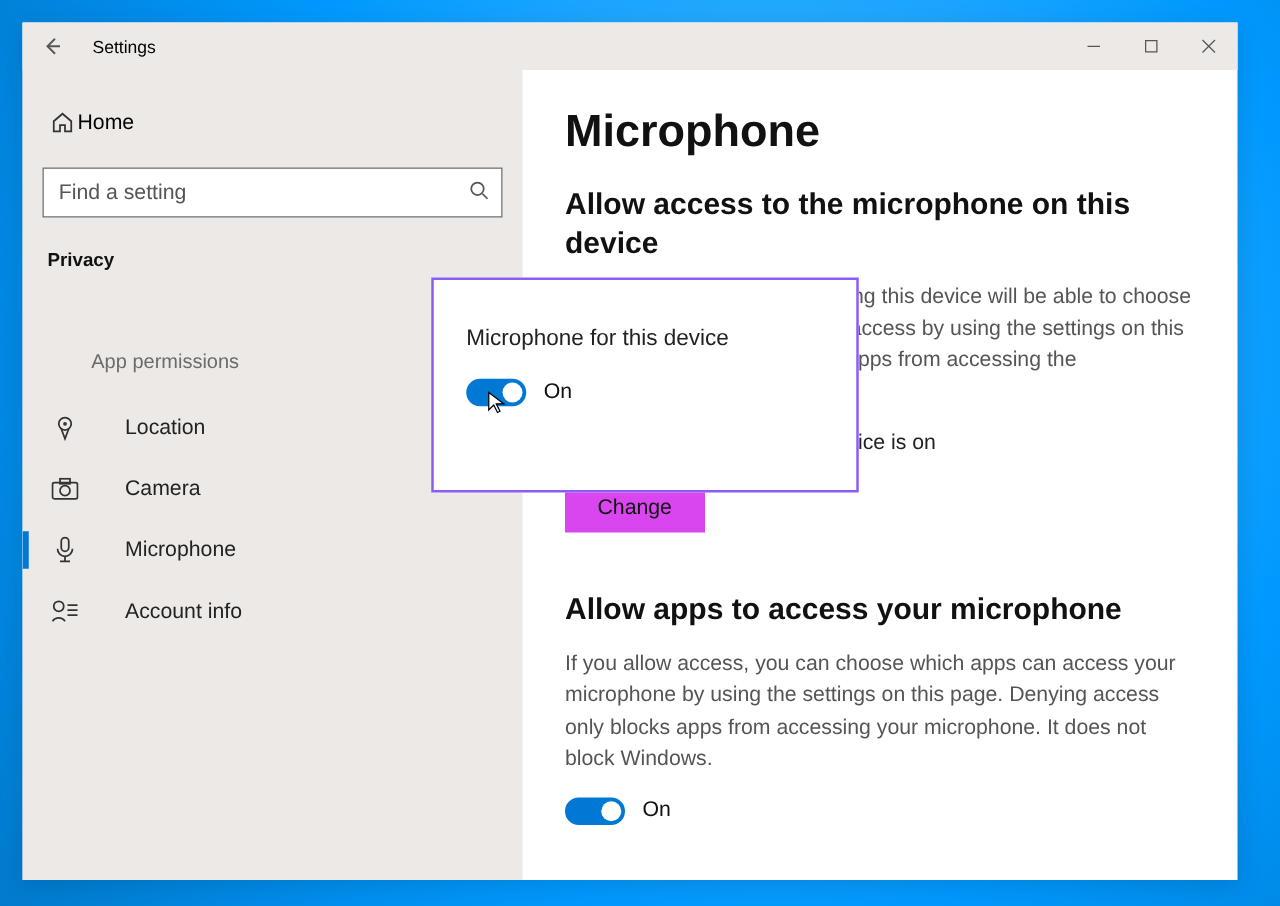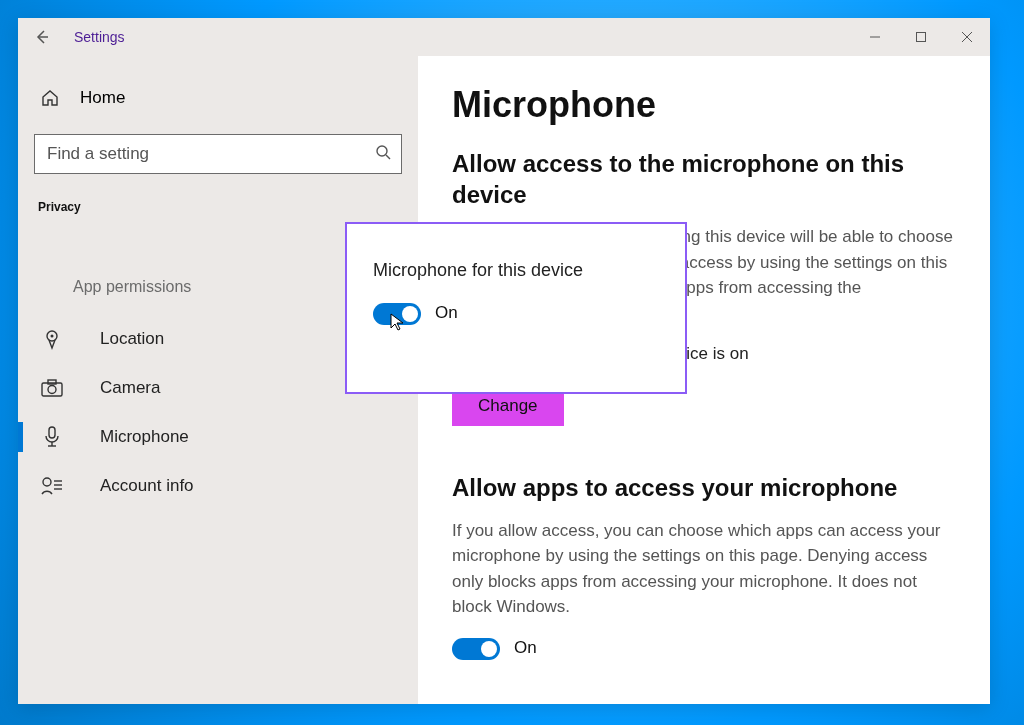--- a/index.html
+++ b/index.html
@@ -22,21 +22,21 @@
     display: flex;
     flex-direction: column;
     box-shadow: 0 4px 20px rgba(0,0,0,0.15);
   }
   .titlebar {
     height: 38px;
     display: flex;
     align-items: center;
     background: #ece9e7;
     font-size: 14px;
-    color: #4c1d95;
+    color: #000000;
   }
   .back-btn {
     width: 48px; height: 38px;
     display: flex; align-items: center; justify-content: center;
     cursor: pointer;
   }
   .title-text { margin-left: 8px; }
   .win-controls {
     margin-left: auto;
     display: flex;
@@ -54,21 +54,21 @@
   }
   .sidebar {
     width: 400px;
     background: #ece9e7;
     padding: 24px 16px 0 16px;
     display: flex;
     flex-direction: column;
     position: relative;
   }
   .home-row {
-    display: flex; align-items: center; gap: 18px;
+    display: flex; align-items: center; 
     padding: 8px 4px;
     font-size: 17px;
     cursor: pointer;
   }
   .search-box {
     margin-top: 18px;
     height: 40px;
     border: 1.5px solid #6b6b6b;
     background: #fff;
     display: flex;
@@ -80,21 +80,21 @@
     flex: 1;
     border: none;
     outline: none;
     font-size: 17px;
     color: #444;
     background: transparent;
   }
   .search-input::placeholder { color: #555; }
   .category {
     margin-top: 22px;
-    font-size: 12px;
+    font-size: 15px;
     font-weight: 600;
     color: #111;
     padding: 4px;
   }
   .section-label {
     margin-top: 56px;
     font-size: 16px;
     color: #6b6b6b;
     padding: 4px;
     margin-left: 35px;

